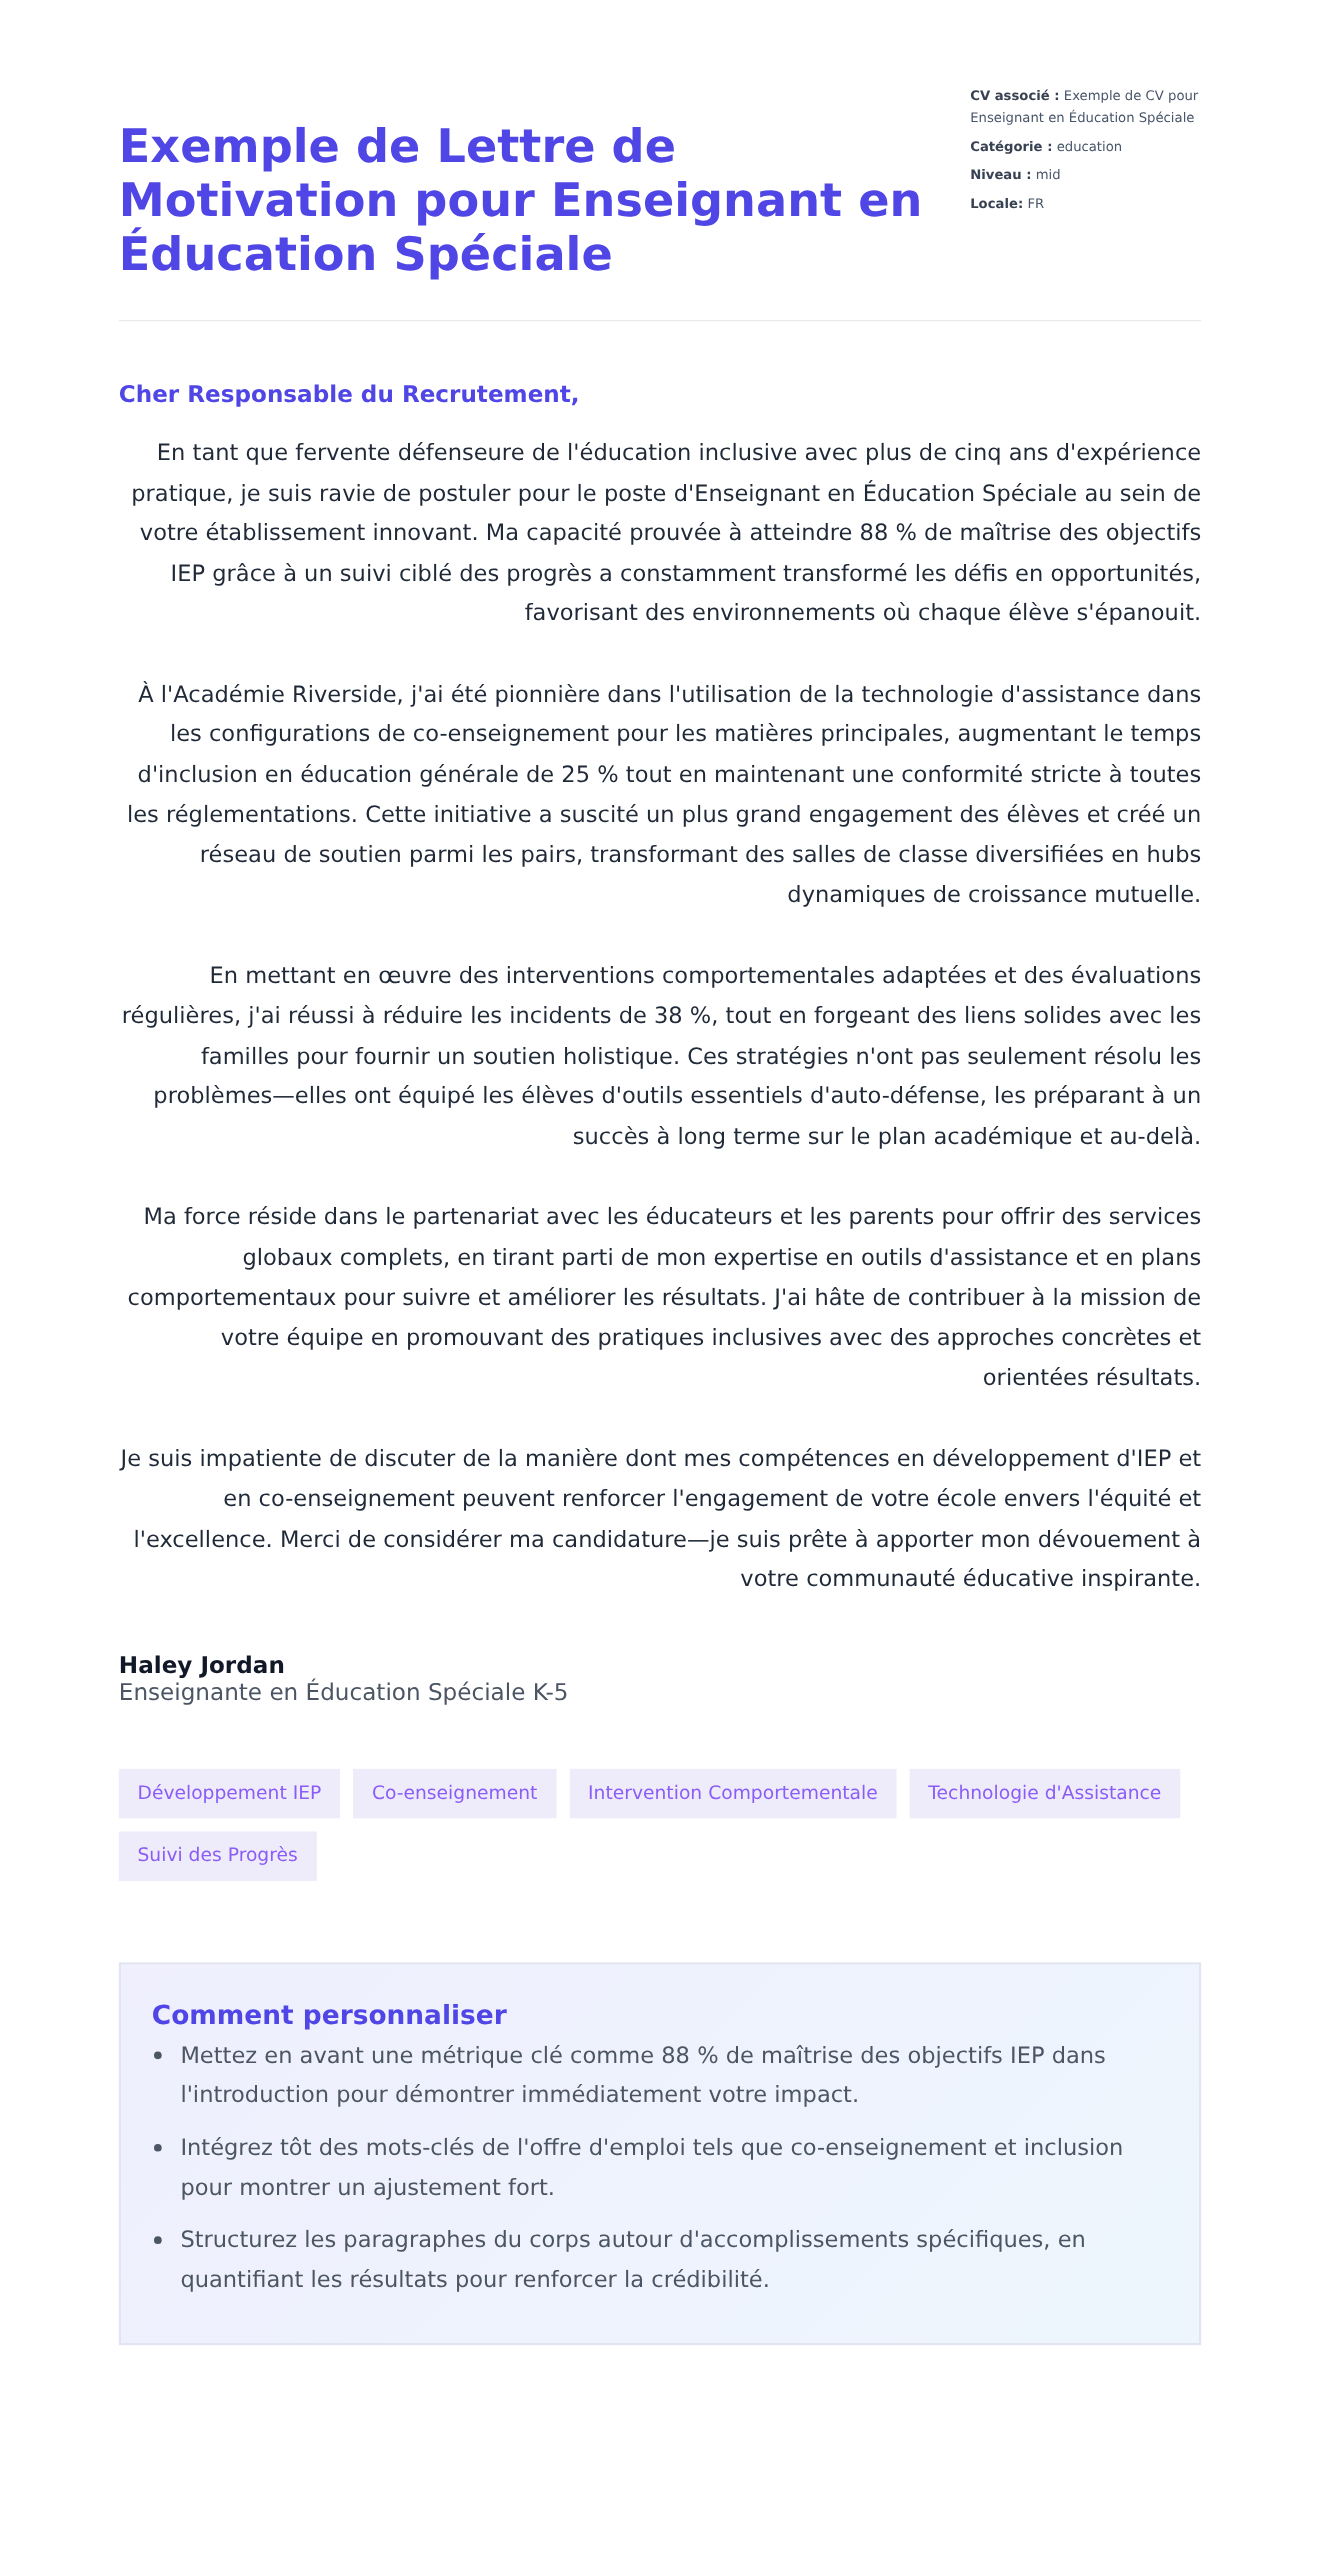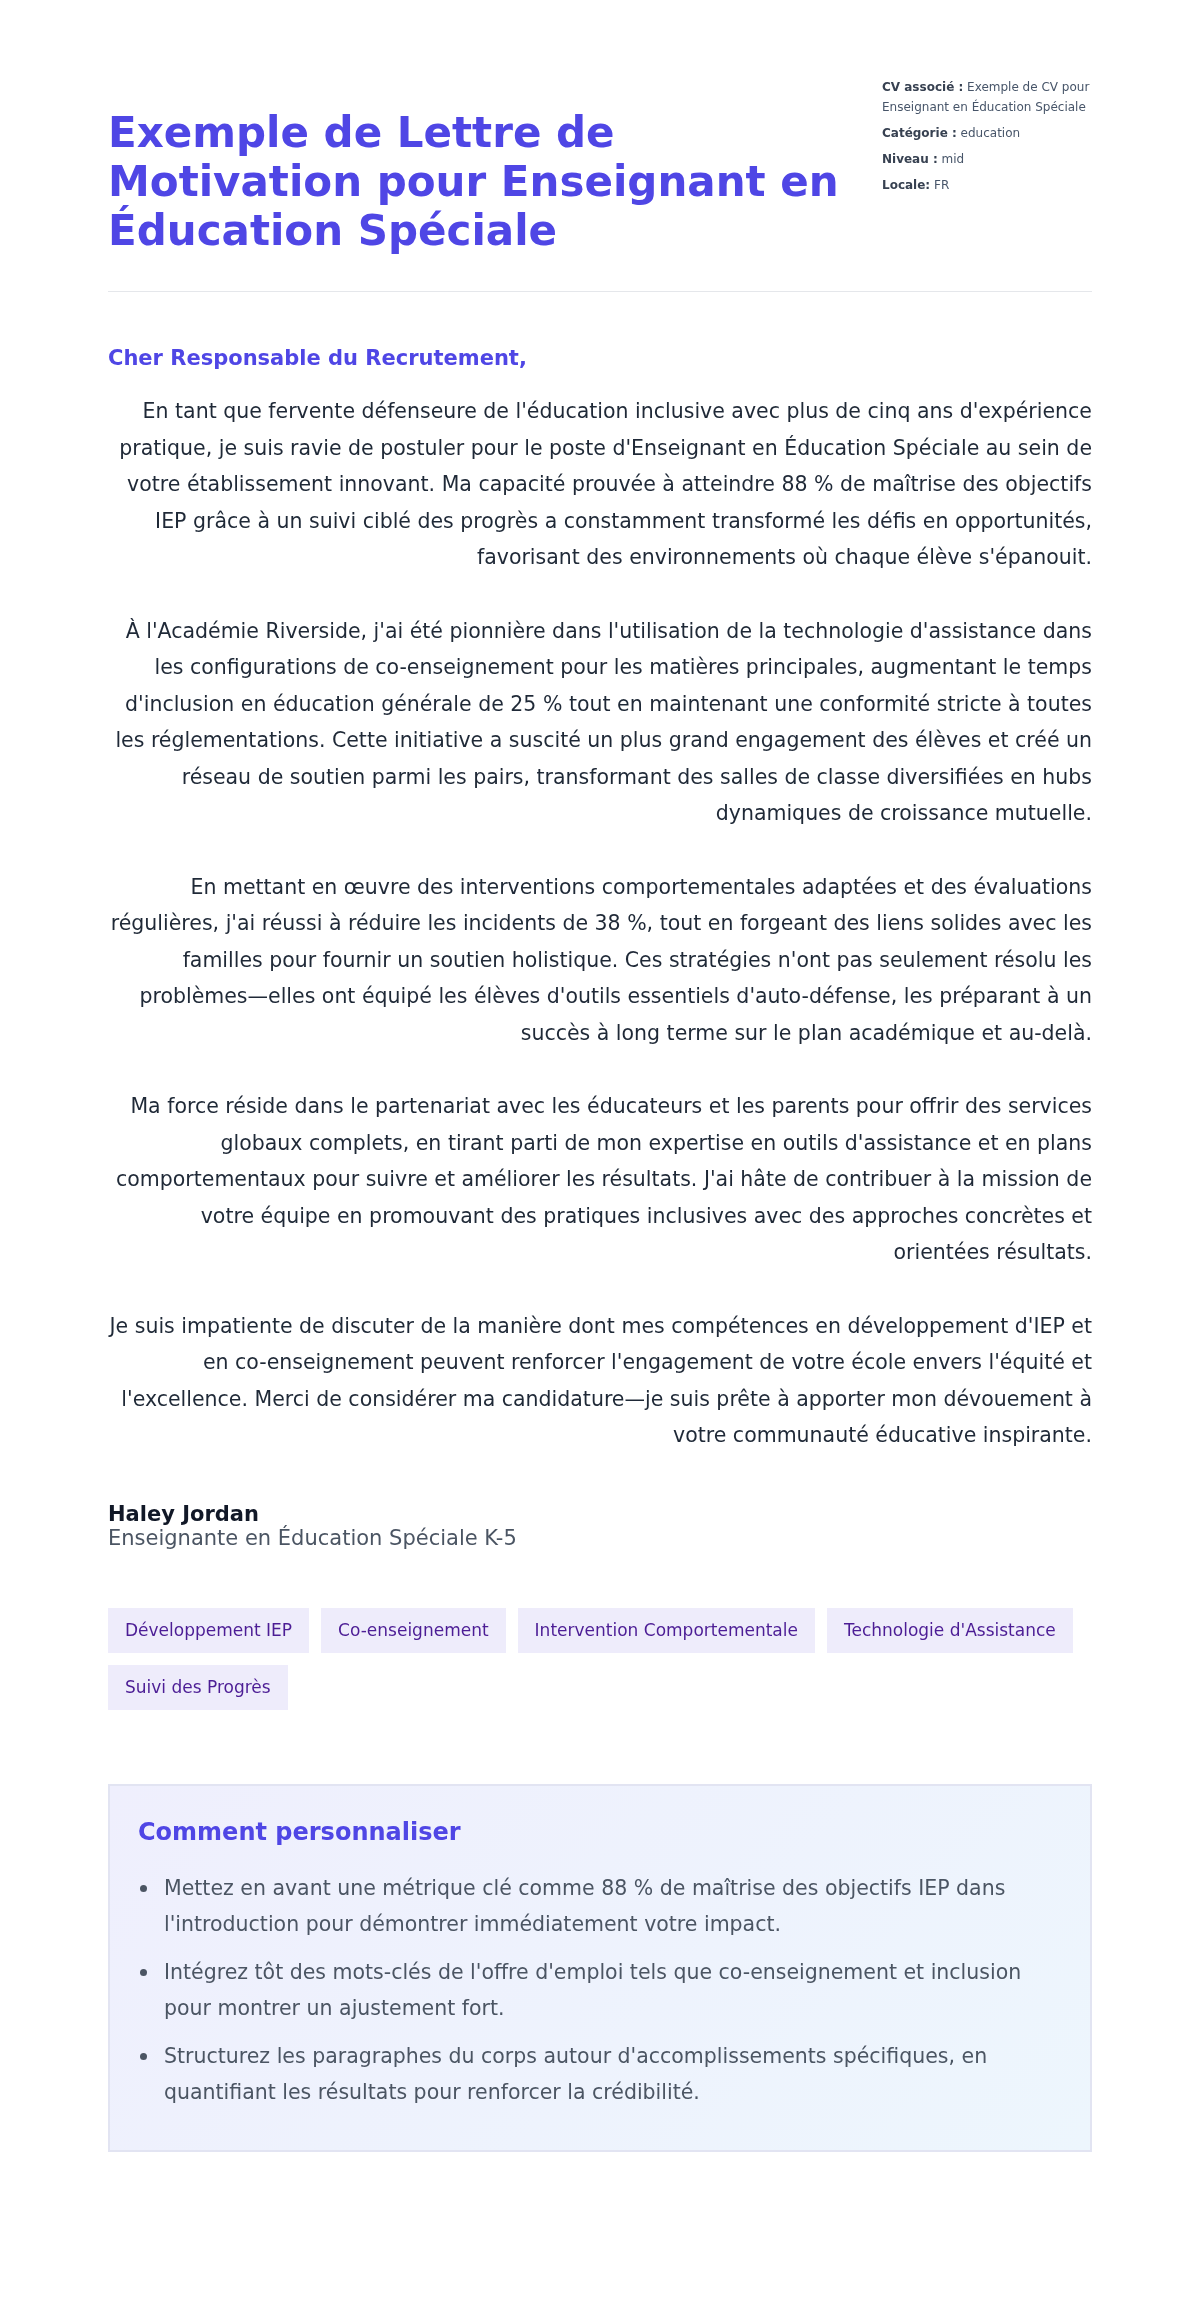--- a/index.html
+++ b/index.html
@@ -73,37 +73,37 @@
   }
   .tags {
     margin-top: 58px;
     display: flex;
     flex-wrap: wrap;
     gap: 12px;
     width: 990px;
   }
   .tag {
     background: #eeecfb;
-    color: #4c1d95;
+    color: #8b5cf6;
     font-size: 17px;
     padding: 14px 17px;
     line-height: 17px;
   }
   .tips {
     margin-top: 74px;
     border: 2px solid #e2e4f2;
     background: linear-gradient(135deg, #efeffd 0%, #edf6fd 100%);
     padding: 32px 28px 28px 28px;
   }
   .tips-title {
     font-size: 24px;
     font-weight: bold;
     color: #4f46e5;
   }
-  .tips-list { margin-top: 24px; list-style: none; }
+  .tips-list { margin-top: 4px; list-style: none; }
   .tips-list li {
     position: relative;
     padding-left: 26px;
     font-size: 20.5px;
     line-height: 36px;
     color: #4b5563;
     margin-bottom: 12px;
   }
   .tips-list li .bullet {
     position: absolute;

